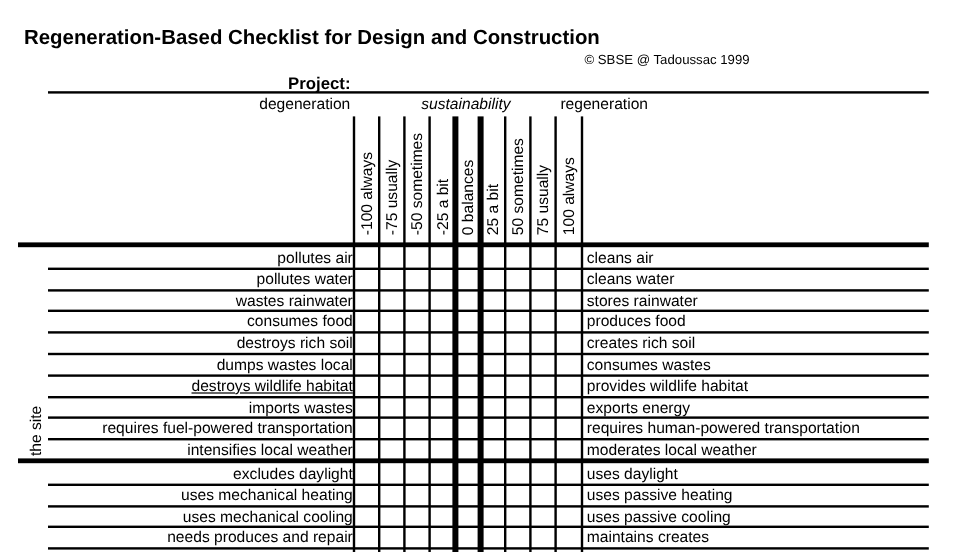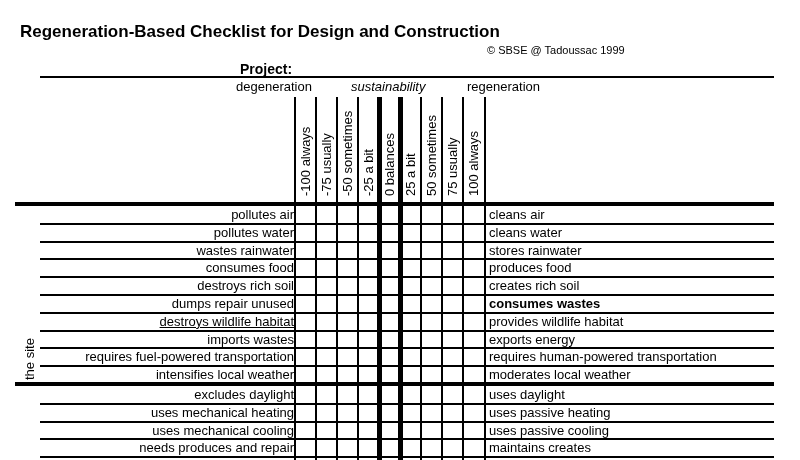--- a/index.html
+++ b/index.html
@@ -22,21 +22,21 @@
 </style>
 </head>
 <body>
 
 <div id="title" class="abs">Regeneration-Based Checklist for Design and Construction</div>
 <div id="copyright" class="abs">© SBSE @ Tadoussac 1999</div>
 <div id="project-label" class="abs">Project:</div>
 
 <div class="hline" style="left:40px; top:76px; width:734px; height:2px;"></div>
 
-<div class="scale-label" style="left:236px;">degeneration</div>
+<div class="scale-label" style="left:216px;">degeneration</div>
 <div class="scale-label" style="left:351px;font-style:italic;">sustainability</div>
 <div class="scale-label" style="left:467px;">regeneration</div>
 
 <div id="grid">
     <div class="col-label" style="left: 297.5px; top: 196px;">-100 always</div>
     <div class="col-label" style="left: 318.5px; top: 196px;">-75 usually</div>
     <div class="col-label" style="left: 339.5px; top: 196px;">-50 sometimes</div>
     <div class="col-label" style="left: 360.5px; top: 196px;">-25 a bit</div>
     <div class="col-label" style="left: 381.5px; top: 196px;">0 balances</div>
     <div class="col-label" style="left: 402.5px; top: 196px;">25 a bit</div>
@@ -97,22 +97,22 @@
     <div class="cell" style="left: 296px; top: 277.2px; width: 20px; height: 16.8px;"></div>
     <div class="cell" style="left: 317px; top: 277.2px; width: 20px; height: 16.8px;"></div>
     <div class="cell" style="left: 338px; top: 277.2px; width: 20px; height: 16.8px;"></div>
     <div class="cell" style="left: 359px; top: 277.2px; width: 20px; height: 16.8px;"></div>
     <div class="cell" style="left: 380px; top: 277.2px; width: 20px; height: 16.8px;"></div>
     <div class="cell" style="left: 401px; top: 277.2px; width: 20px; height: 16.8px;"></div>
     <div class="cell" style="left: 422px; top: 277.2px; width: 20px; height: 16.8px;"></div>
     <div class="cell" style="left: 443px; top: 277.2px; width: 20px; height: 16.8px;"></div>
     <div class="cell" style="left: 464px; top: 277.2px; width: 21px; height: 16.8px;"></div>
     <div class="hline" style="left: 40px; top: 294px; width: 734px; height: 2px;"></div>
-    <div class="row-text-left" style="top: 296px;">dumps repair unused</div>
-    <div class="row-text-right" style="top: 296px; font-weight: bold;">consumes wastes</div>
+    <div class="row-text-left" style="top: 296px;">dumps wastes local</div>
+    <div class="row-text-right" style="top: 296px;">consumes wastes</div>
     <div class="cell" style="left: 296px; top: 295px; width: 20px; height: 16.8px;"></div>
     <div class="cell" style="left: 317px; top: 295px; width: 20px; height: 16.8px;"></div>
     <div class="cell" style="left: 338px; top: 295px; width: 20px; height: 16.8px;"></div>
     <div class="cell" style="left: 359px; top: 295px; width: 20px; height: 16.8px;"></div>
     <div class="cell" style="left: 380px; top: 295px; width: 20px; height: 16.8px;"></div>
     <div class="cell" style="left: 401px; top: 295px; width: 20px; height: 16.8px;"></div>
     <div class="cell" style="left: 422px; top: 295px; width: 20px; height: 16.8px;"></div>
     <div class="cell" style="left: 443px; top: 295px; width: 20px; height: 16.8px;"></div>
     <div class="cell" style="left: 464px; top: 295px; width: 21px; height: 16.8px;"></div>
     <div class="hline" style="left: 40px; top: 311.8px; width: 734px; height: 2px;"></div>

